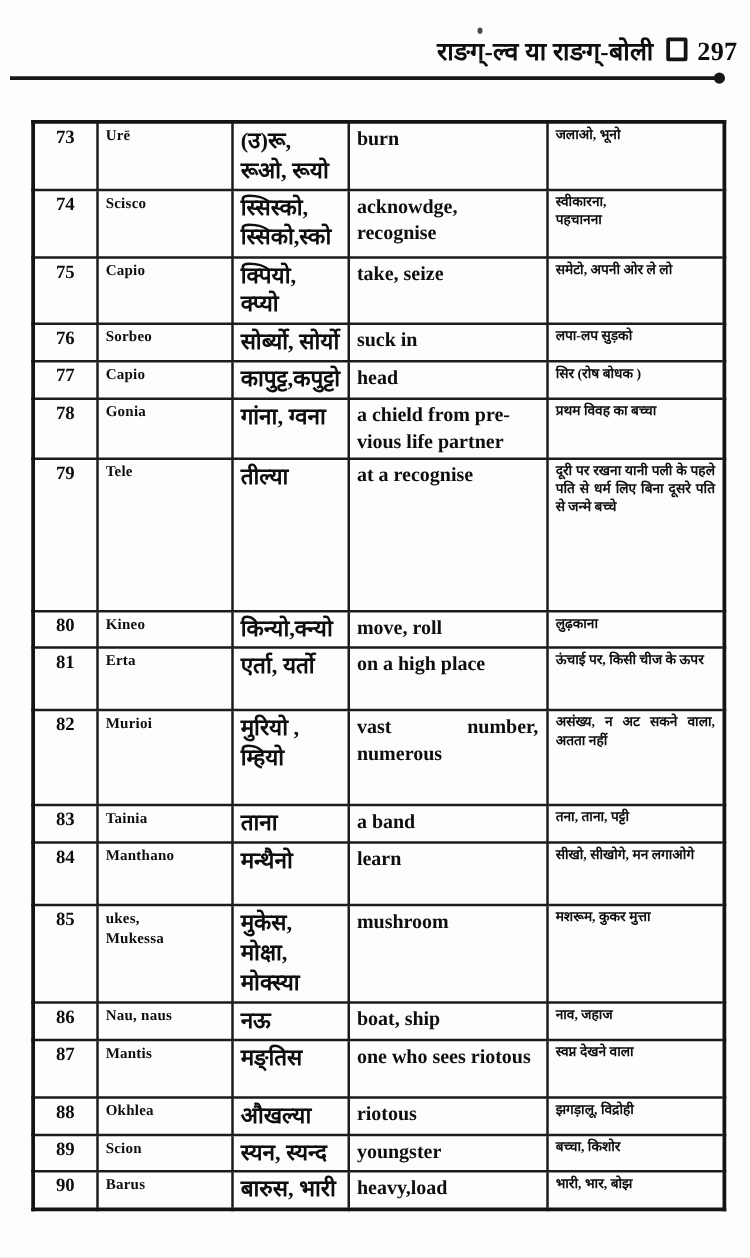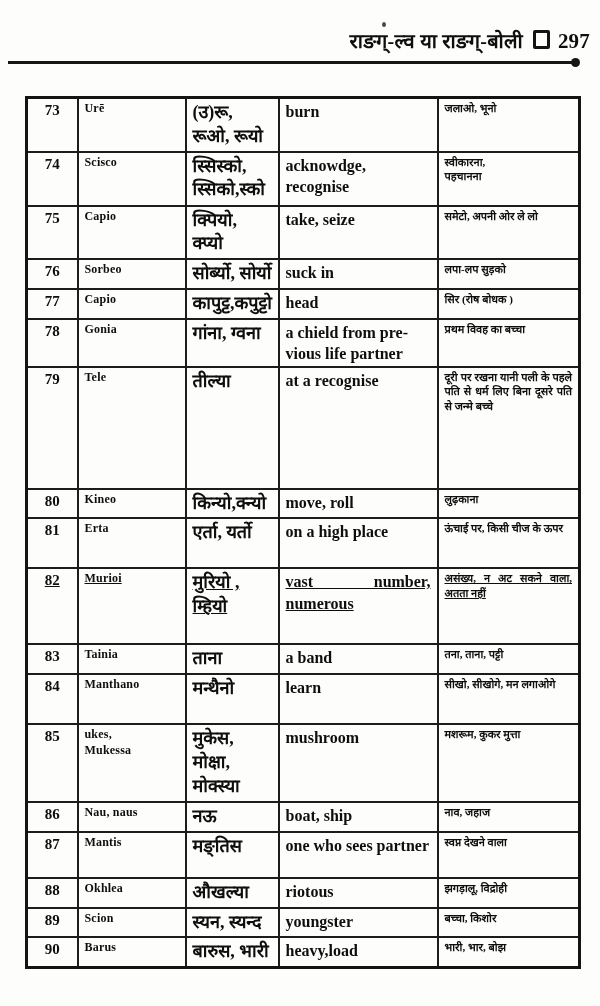--- a/index.html
+++ b/index.html
@@ -133,21 +133,21 @@
           <td class="c-english">move, roll</td>
           <td class="c-hindi">लुढ़काना</td>
         </tr>
         <tr style="height: 50px;">
           <td class="c-num">81</td>
           <td class="c-word">Erta</td>
           <td class="c-translit">एर्ता, यर्तो</td>
           <td class="c-english">on a high place</td>
           <td class="c-hindi">ऊंचाई पर, किसी चीज के ऊपर</td>
         </tr>
-        <tr style="height: 76px; text-decoration: underline;">
+        <tr style="height: 76px;">
           <td class="c-num">82</td>
           <td class="c-word">Murioi</td>
           <td class="c-translit">मुरियो ,
 म्हियो</td>
           <td class="c-english">vast number, numerous</td>
           <td class="c-hindi">असंख्य, न अट सकने वाला, अतता नहीं</td>
         </tr>
         <tr style="height: 26px;">
           <td class="c-num">83</td>
           <td class="c-word">Tainia</td>
@@ -176,21 +176,21 @@
           <td class="c-num">86</td>
           <td class="c-word">Nau, naus</td>
           <td class="c-translit">नऊ</td>
           <td class="c-english">boat, ship</td>
           <td class="c-hindi">नाव, जहाज</td>
         </tr>
         <tr style="height: 46px;">
           <td class="c-num">87</td>
           <td class="c-word">Mantis</td>
           <td class="c-translit">मङ्तिस</td>
-          <td class="c-english">one who sees partner</td>
+          <td class="c-english">one who sees riotous</td>
           <td class="c-hindi">स्वप्न देखने वाला</td>
         </tr>
         <tr style="height: 28px;">
           <td class="c-num">88</td>
           <td class="c-word">Okhlea</td>
           <td class="c-translit">औखल्या</td>
           <td class="c-english">riotous</td>
           <td class="c-hindi">झगड़ालू, विद्रोही</td>
         </tr>
         <tr style="height: 20px;">

